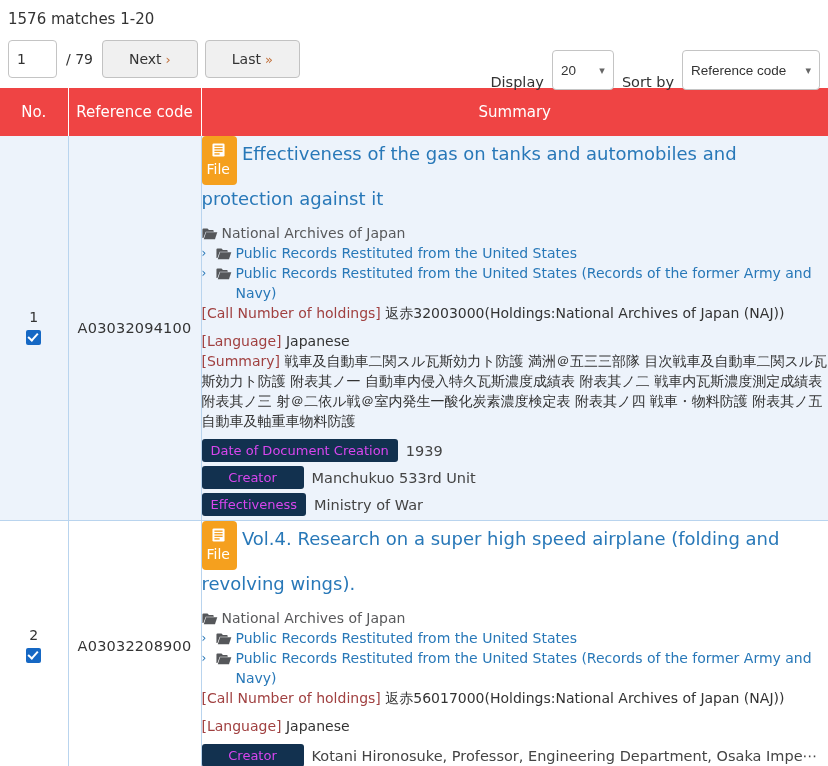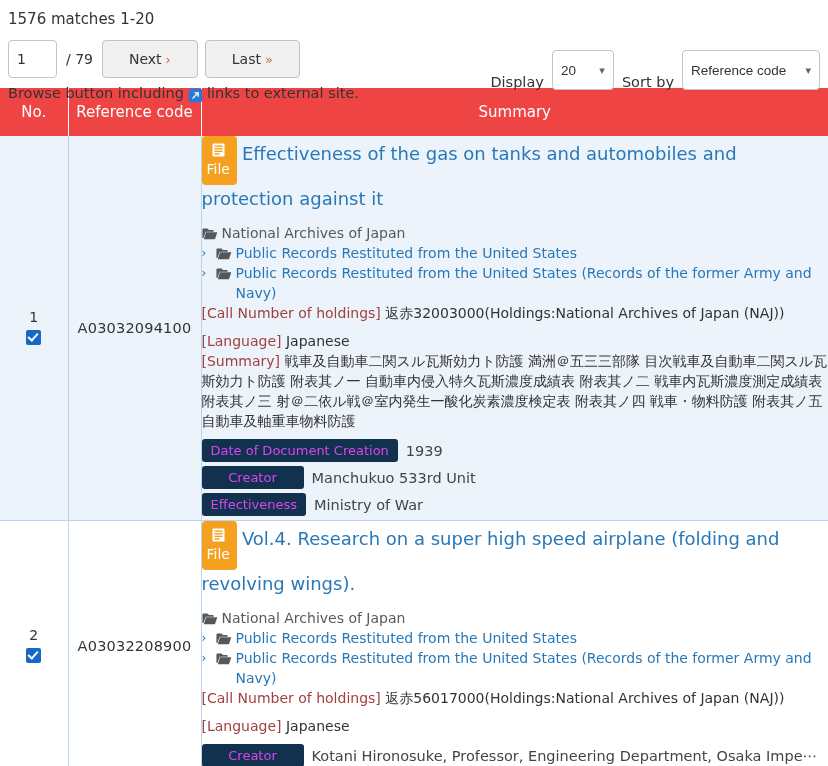--- a/index.html
+++ b/index.html
@@ -255,31 +255,20 @@
     <button class="btn-grey">
       <span>Next</span>
       <span class="chev">›</span>
     </button>
     <button class="btn-grey">
       <span>Last</span>
       <span class="chev">»</span>
     </button>
   </div>
 
-  <div class="browse-note">
-    <span>Browse button including</span>
-    <span class="ext-icon">
-      <svg viewBox="0 0 16 16" width="15" height="15" aria-hidden="true">
-        <rect x="0.8" y="0.8" width="14.4" height="14.4" rx="2.2" fill="#2878d8"></rect>
-        <path d="M5.2 10.8 L10.4 5.6" stroke="#ffffff" stroke-width="1.5" stroke-linecap="round"></path>
-        <path d="M7.4 5.2 H10.9 V8.7" stroke="#ffffff" stroke-width="1.5" fill="none" stroke-linecap="round" stroke-linejoin="round"></path>
-      </svg>
-    </span>
-    <span>links to external site.</span>
-  </div>
 
 
   <div class="tr-selects">
     <span class="sel-label">Display</span>
     <div class="sel small">
       <span>20</span>
       <span class="caret">▾</span>
     </div>
     <span class="sel-label">Sort by</span>
     <div class="sel wide">

